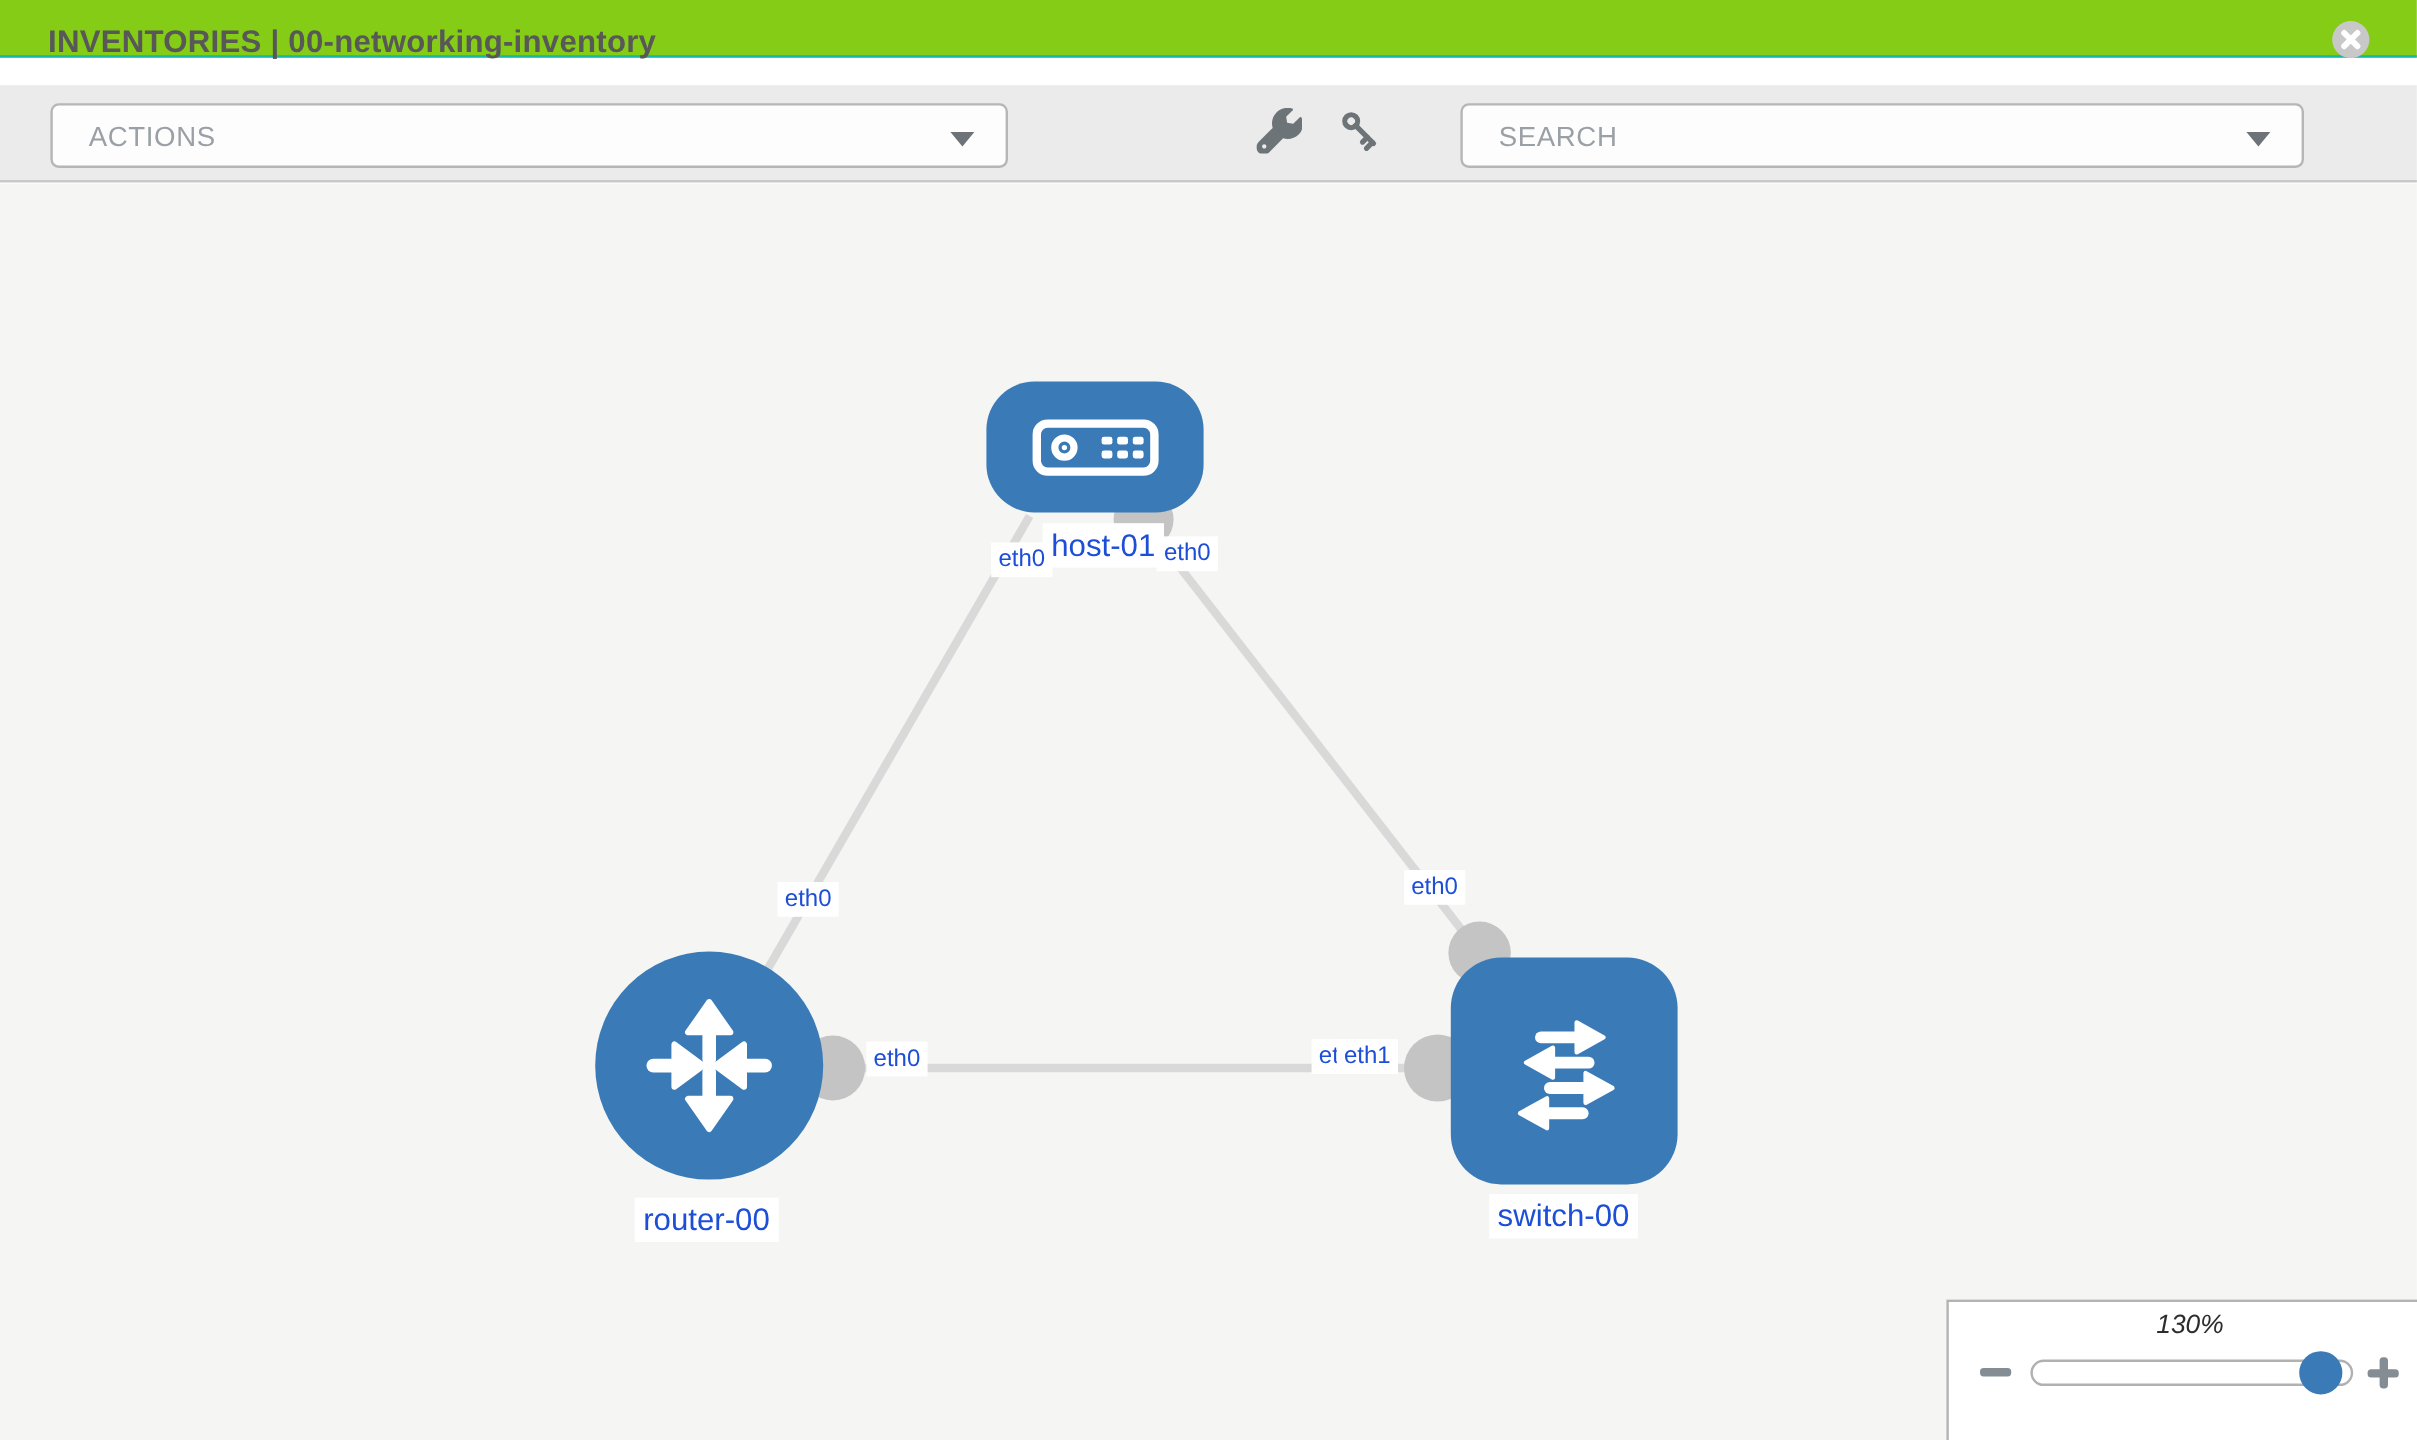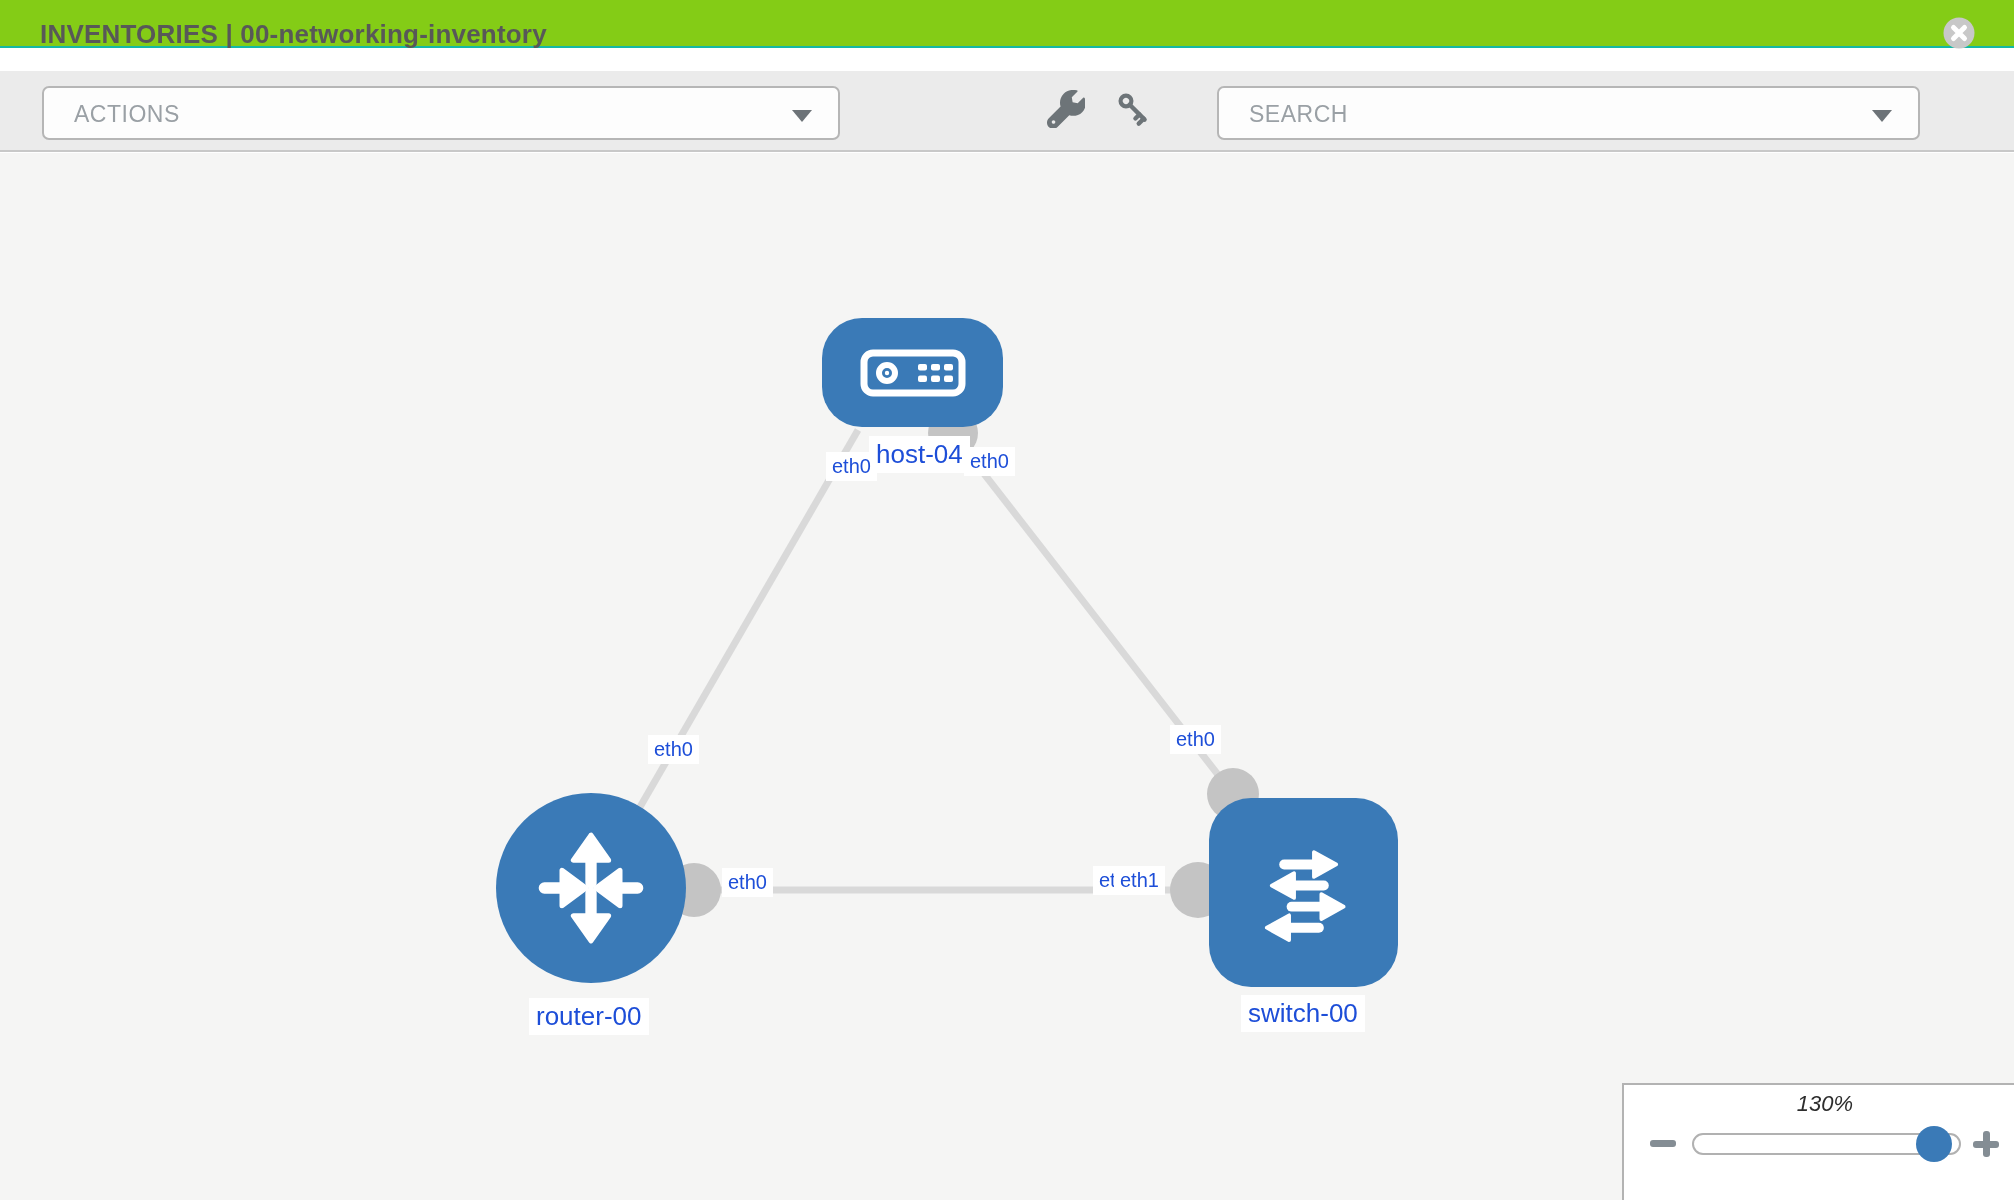--- a/index.html
+++ b/index.html
@@ -171,21 +171,21 @@
           <line x1="66" y1="44" x2="40" y2="44" stroke-width="8"></line>
           <polygon points="24,44 42,34 42,54" stroke-width="3"></polygon>
           <line x1="40" y1="61" x2="66" y2="61" stroke-width="8"></line>
           <polygon points="82,61 64,51 64,71" stroke-width="3"></polygon>
           <line x1="62" y1="78" x2="36" y2="78" stroke-width="8"></line>
           <polygon points="20,78 38,68 38,88" stroke-width="3"></polygon>
         </g>
       </svg>
     </div>
 
-    <div class="graph-label node-label nl-host">host-04</div>
+    <div class="graph-label node-label nl-host">host-01</div>
     <div class="graph-label node-label nl-router">router-00</div>
     <div class="graph-label node-label nl-switch">switch-00</div>
 
     <div class="graph-label if-label el-1">eth0</div>
     <div class="graph-label if-label el-2">eth0</div>
     <div class="graph-label if-label el-3">eth0</div>
     <div class="graph-label if-label el-4">eth0</div>
     <div class="graph-label if-label el-5">eth0</div>
     <div class="graph-label if-label el-6">eth0</div>
     <div class="graph-label if-label el-7">eth1</div>

